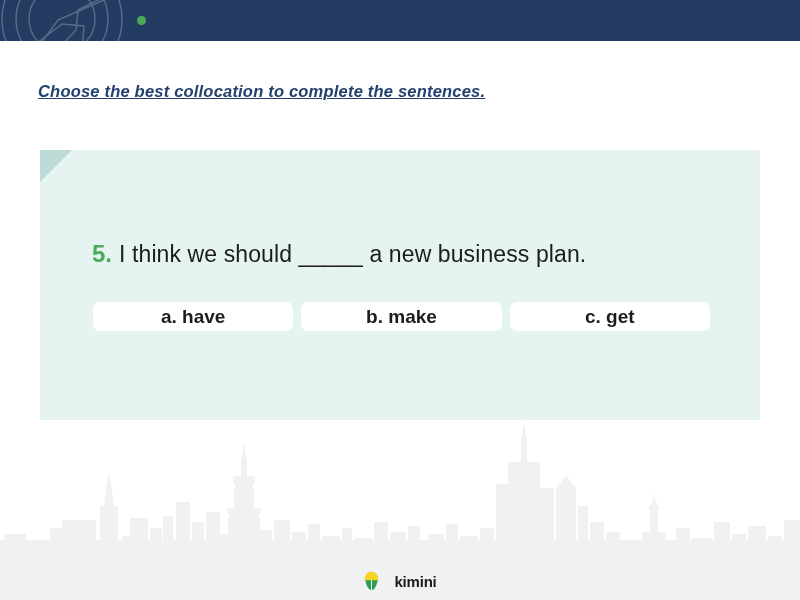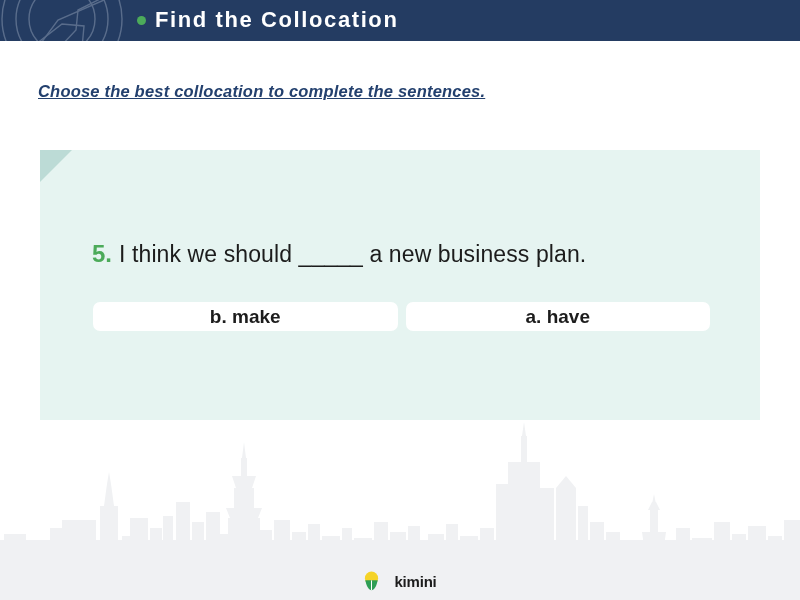--- a/index.html
+++ b/index.html
@@ -147,36 +147,36 @@
       <circle cx="62" cy="33" r="46"></circle>
       <circle cx="62" cy="33" r="33"></circle>
       <circle cx="62" cy="33" r="60"></circle>
       <path d="M30 72 L58 34 L104 14 L100 -6"></path>
       <path d="M44 78 L76 44 L78 24 L106 10"></path>
       <path d="M84 -8 L70 10 L92 12 L90 -10"></path>
       <path d="M36 58 L62 38 L84 40 L82 62"></path>
     </svg>
 
     <div id="header-bullet"></div>
-    <div id="header-title">Find the Collocation</div>
   </div>
 
   <div id="instruction">Choose the best collocation to complete the sentences.</div>
 
   <div id="card">
     <div id="card-fold"></div>
 
     <div id="question-row">
       <span id="q-number">5.</span>
       <span id="q-text">I think we should _____ a new business plan.</span>
     </div>
 
     <div id="options">
+      <div class="option">a. have</div>
       <div class="option">b. make</div>
-      <div class="option">a. have</div>
+      <div class="option">c. get</div>
     </div>
   </div>
 
   <svg id="skyline" viewBox="0 0 800 140" preserveAspectRatio="none">
     <g fill="#f0f1f3">
       <rect x="0" y="118" width="800" height="22"></rect>
 
       <rect x="4" y="112" width="22" height="28"></rect>
       <rect x="30" y="120" width="18" height="20"></rect>
       <rect x="50" y="106" width="12" height="34"></rect>

